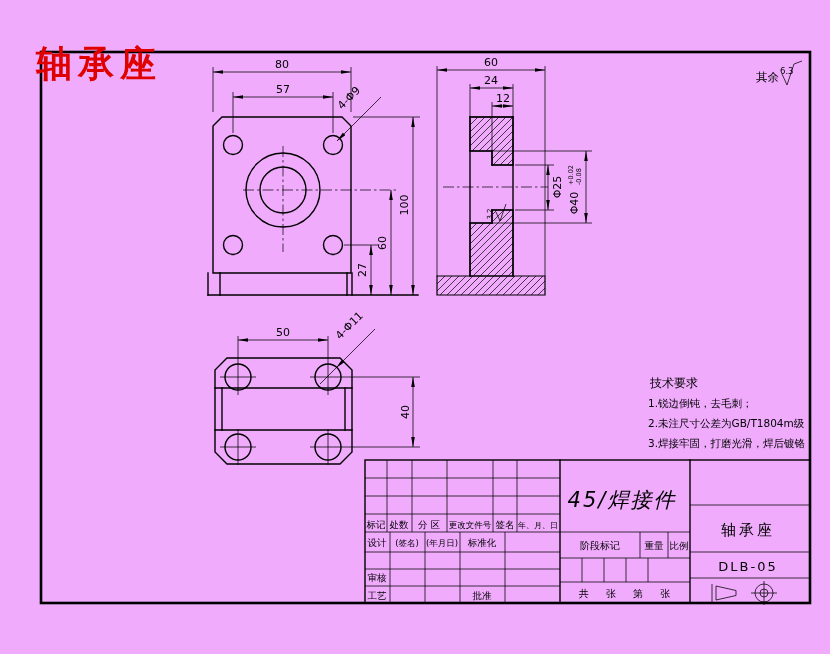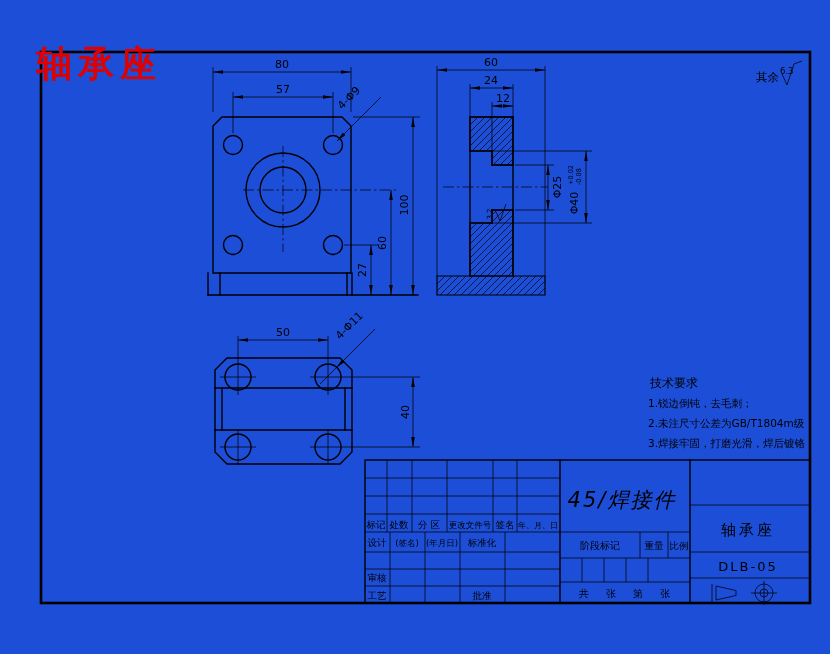--- a/index.html
+++ b/index.html
@@ -1,16 +1,16 @@
 <!DOCTYPE html>
 <html><head>
 <meta charset="utf-8">
 <style>
   html,body{margin:0;padding:0;background:#fff;}
-  .sheet{width:830px;height:654px;position:relative;background:#1d4ed8;}
+  .sheet{width:830px;height:654px;position:relative;background:#f0abfc;}
   svg text{font-family:"DejaVu Sans","Liberation Sans",sans-serif;fill:#000;}
   .ol{stroke:#000;stroke-width:1.4;fill:none;stroke-linecap:square;}
   .tn{stroke:#000;stroke-width:0.75;fill:none;}
   .cl{stroke:#000;stroke-width:0.7;fill:none;stroke-dasharray:11 3 2.5 3;}
   .hz{fill:url(#hatch);stroke:#000;stroke-width:1.2;}
   .dt{font-size:11px;}
   .st{font-size:9.5px;}
   .tb{font-size:10px;}
   .red-title{font-family:"DejaVu Serif","Liberation Serif",serif;font-weight:bold;fill:#df0000;font-size:36px;letter-spacing:6px;}
   .mat{font-size:21px;font-style:italic;letter-spacing:2px;}

